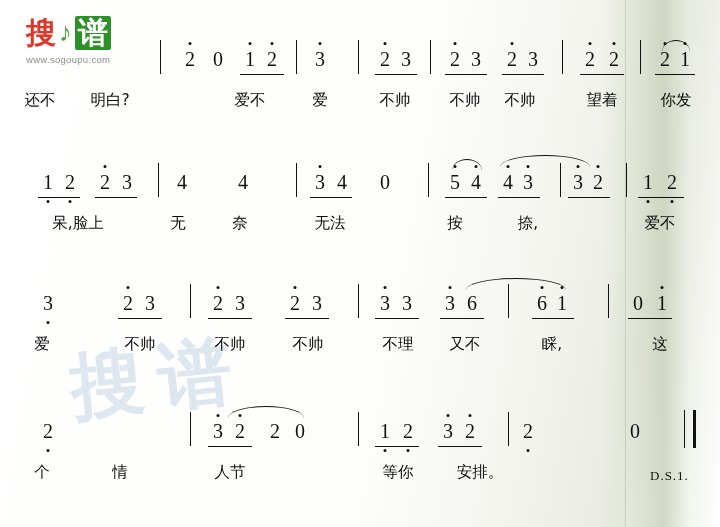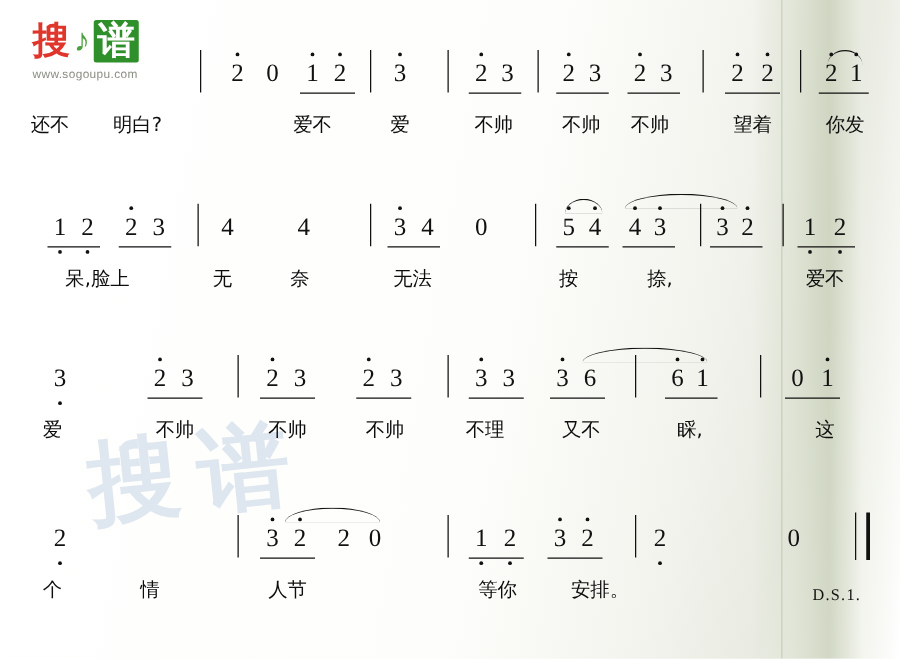--- a/index.html
+++ b/index.html
@@ -354,21 +354,21 @@
         <span class="dotup" style="left: 562px; top: 10px;"></span>
         <span class="tok num" style="left: 638px; top: 16px;">0</span>
         <span class="tok num" style="left: 662px; top: 16px;">1</span>
         <span class="dotup" style="left: 662px; top: 10px;"></span>
       </div>
     <div class="lyrics-row">
         <span class="tok lyr" style="left: 42px; top: 2px;">爱</span>
         <span class="tok lyr" style="left: 140px; top: 2px;">不帅</span>
         <span class="tok lyr" style="left: 230px; top: 2px;">不帅</span>
         <span class="tok lyr" style="left: 308px; top: 2px;">不帅</span>
-        <span class="tok lyr" style="left: 388px; top: 2px;">不理</span>
+        <span class="tok lyr" style="left: 398px; top: 2px;">不理</span>
         <span class="tok lyr" style="left: 465px; top: 2px;">又不</span>
         <span class="tok lyr" style="left: 552px; top: 2px;">睬,</span>
         <span class="tok lyr" style="left: 660px; top: 2px;">这</span>
       </div>
   </div>
 
   <div class="system" id="sys4" style="top:404px;">
     <div class="notes-row">
       <div class="bar" style="left:190px; top:8px; height:34px;"></div>
       <div class="bar" style="left:358px; top:8px; height:34px;"></div>

